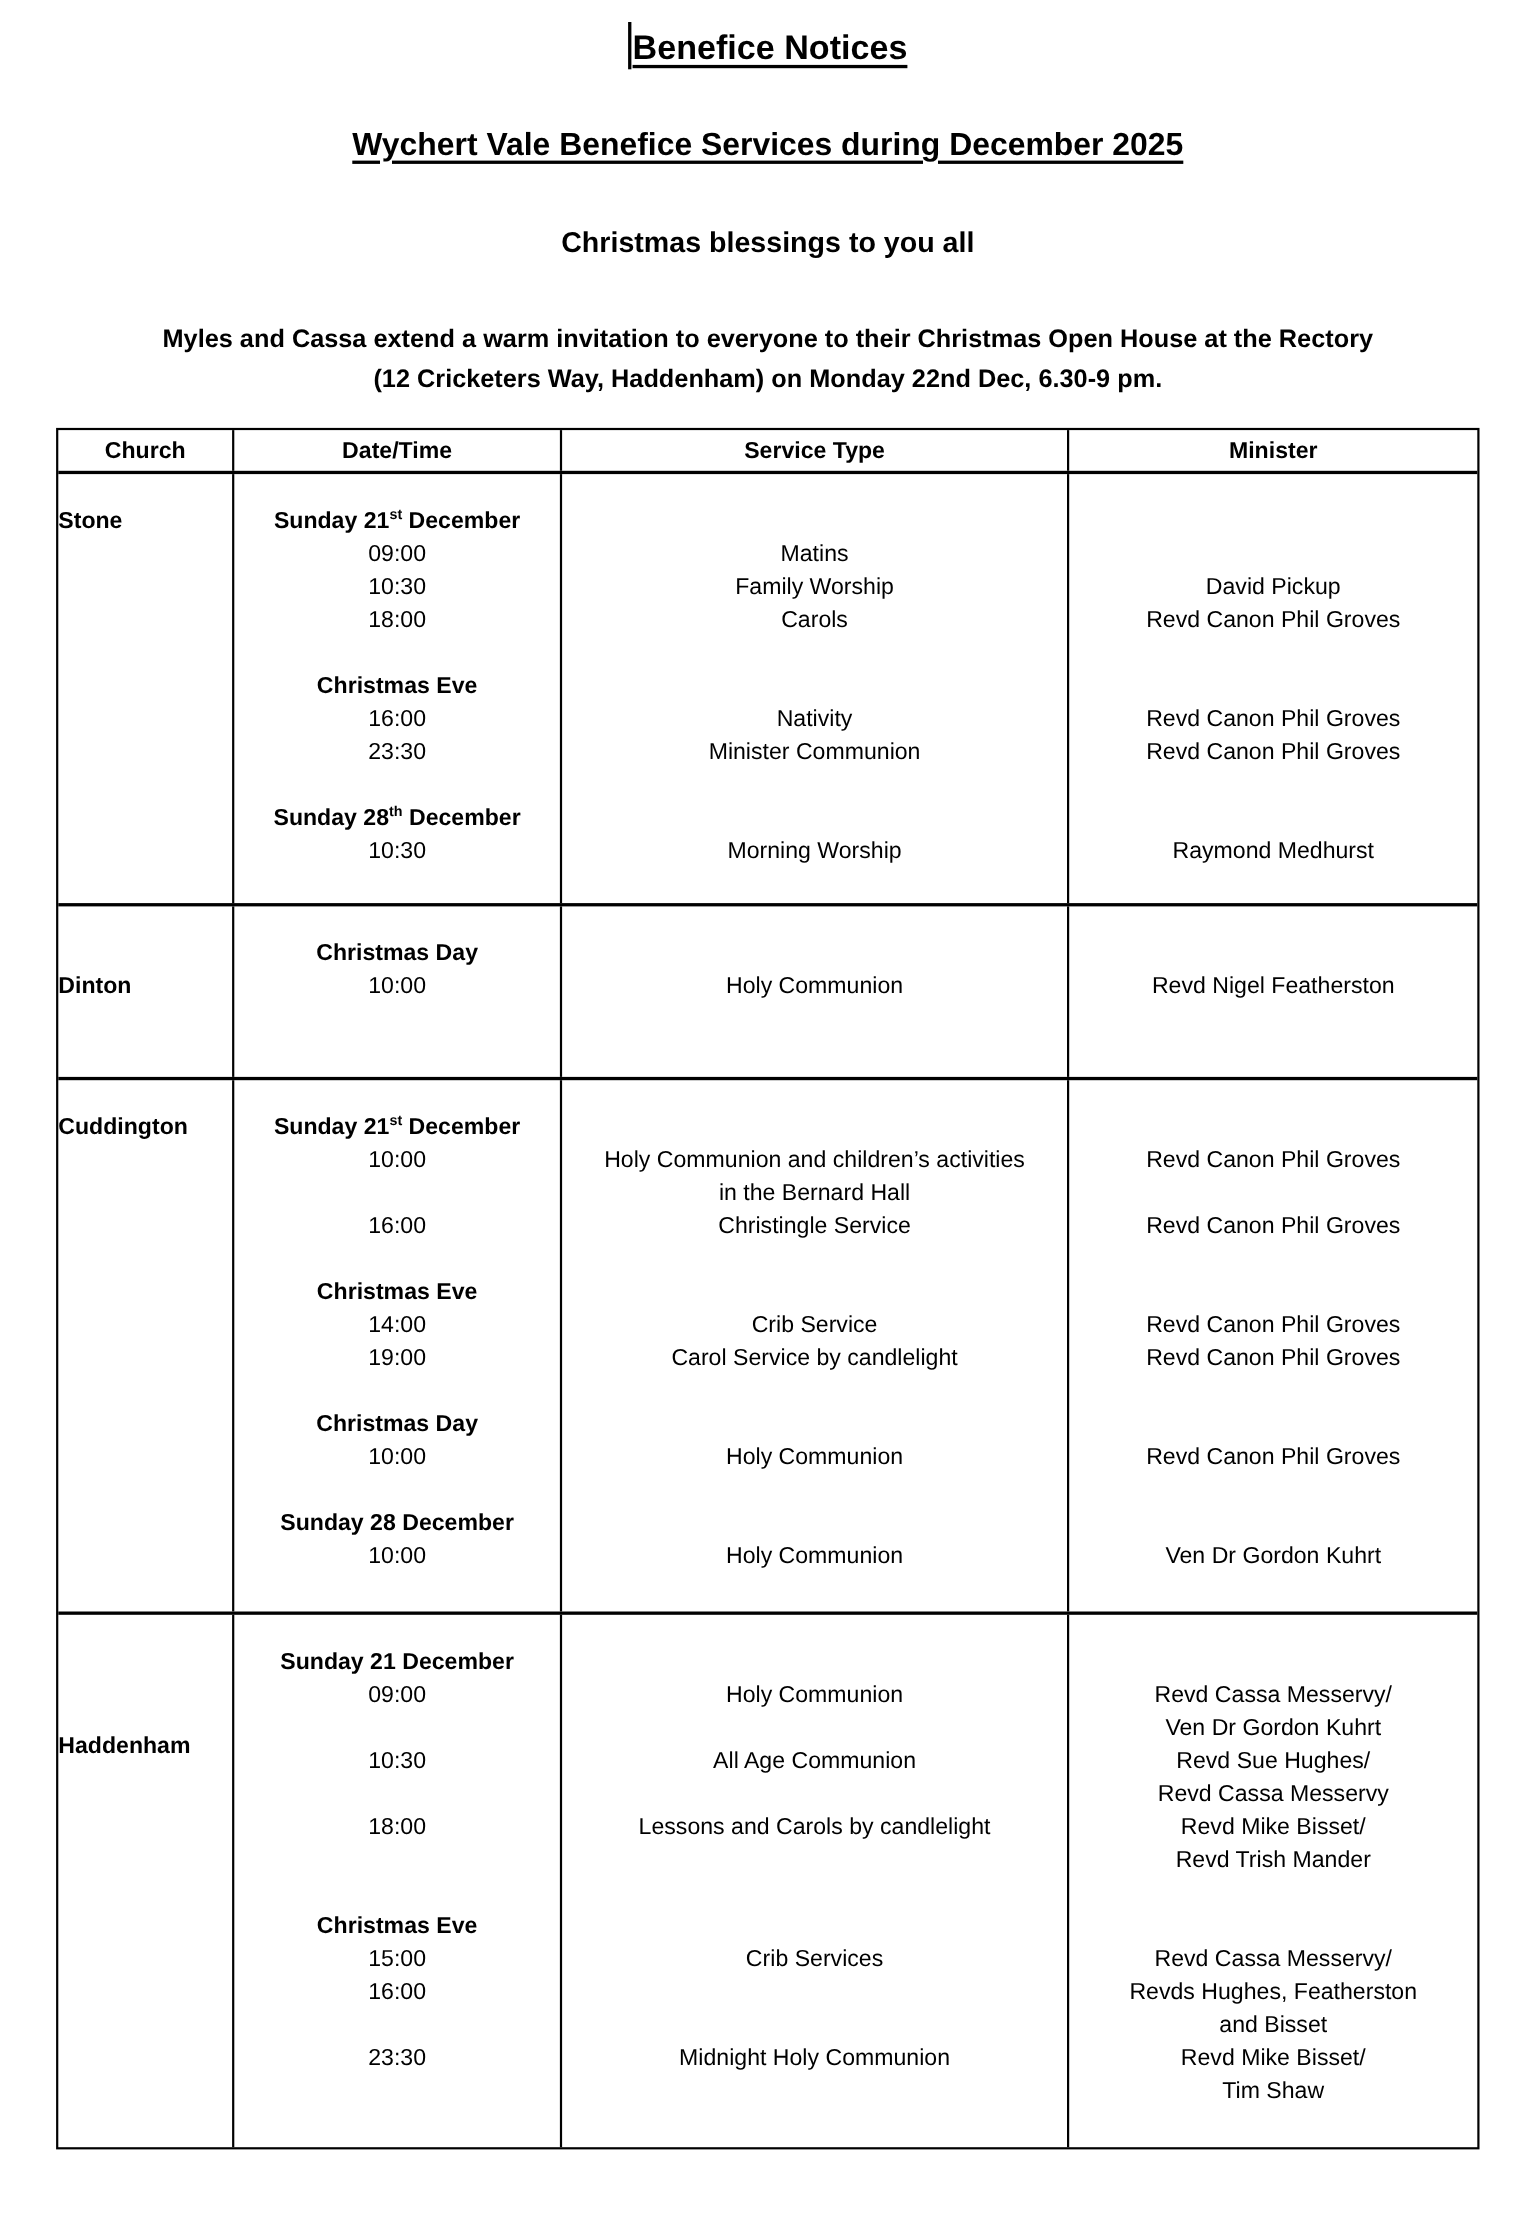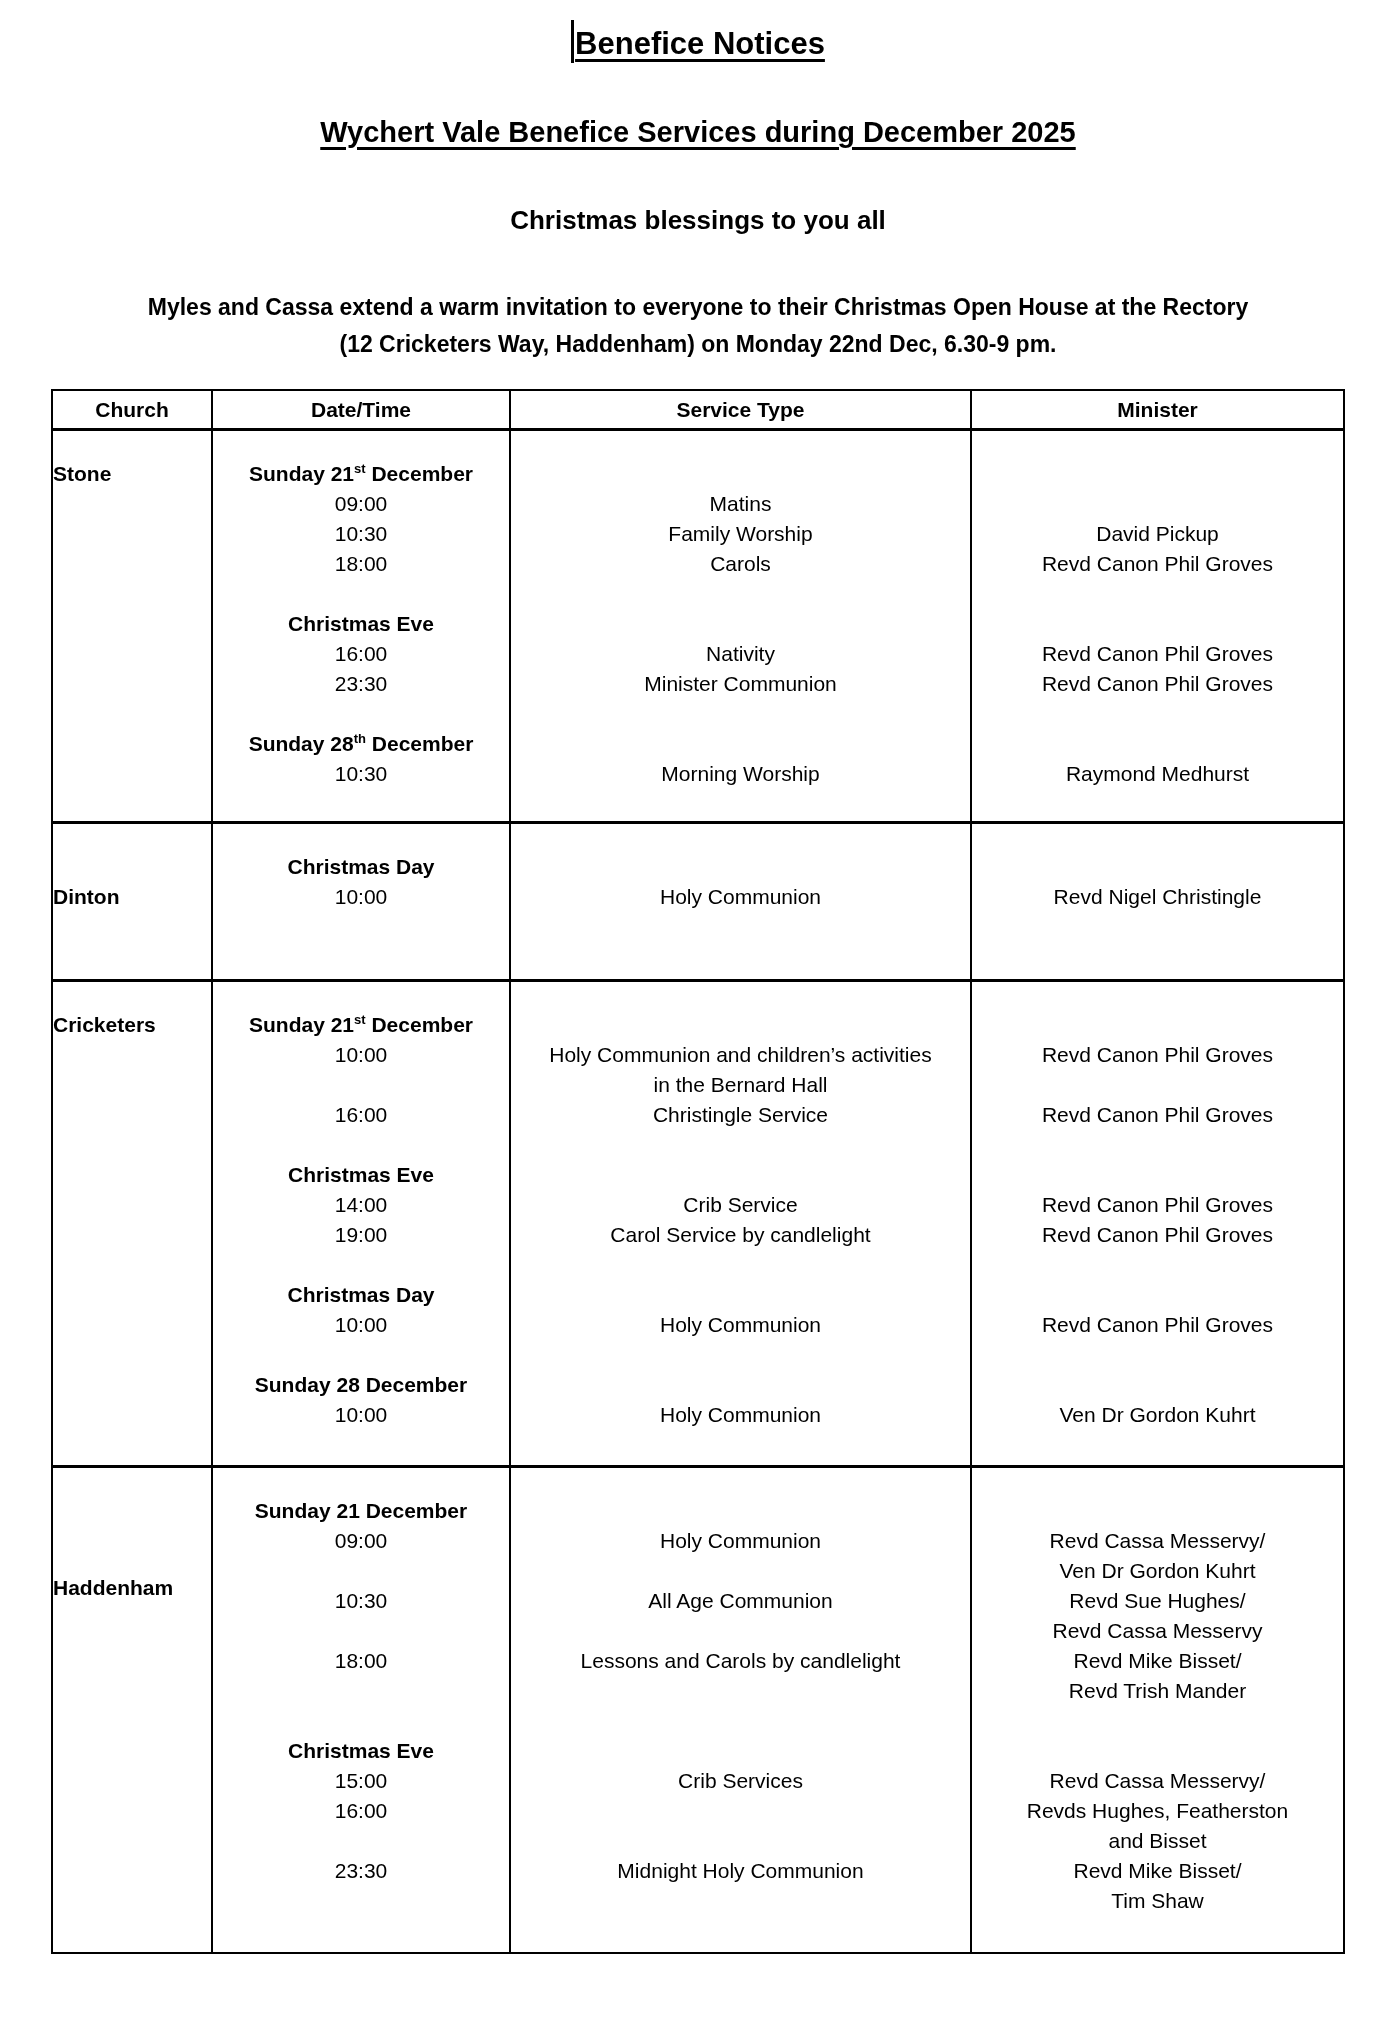--- a/index.html
+++ b/index.html
@@ -151,26 +151,26 @@
               <b>Christmas Day</b>
             </div>
             <div class="line">10:00</div>
           </div>
           <div class="cell stack" style="width: 461px;">
             <div class="line"></div>
             <div class="line">Holy Communion</div>
           </div>
           <div class="cell stack" style="width: 371px;">
             <div class="line"></div>
-            <div class="line">Revd Nigel Christingle</div>
+            <div class="line">Revd Nigel Featherston</div>
           </div>
         </div>
         <div class="trow" style="height: 486px;">
           <div class="cell church" style="width: 160px;">
-            <span style="margin-top: 28px;">Cricketers</span>
+            <span style="margin-top: 28px;">Cuddington</span>
           </div>
           <div class="cell stack" style="width: 298px;">
             <div class="line">
               <b>Sunday 21<sup>st</sup> December</b>
             </div>
             <div class="line">10:00</div>
             <div class="line"></div>
             <div class="line">16:00</div>
             <div class="line"></div>
             <div class="line">

